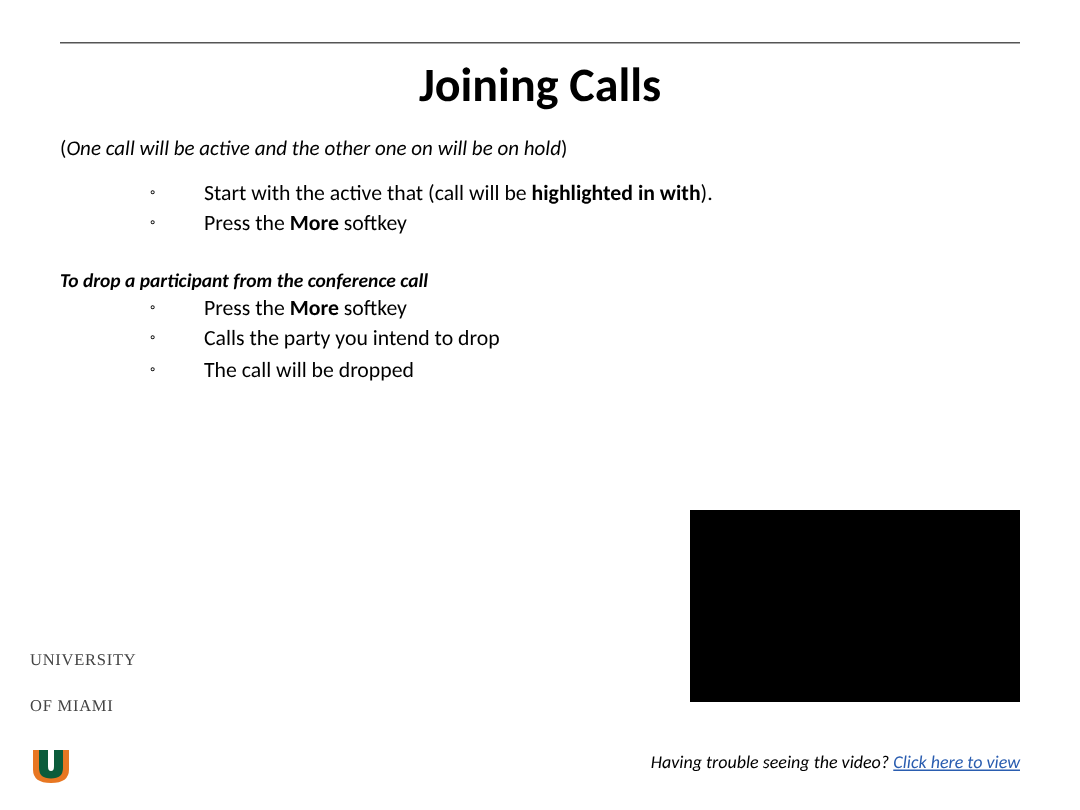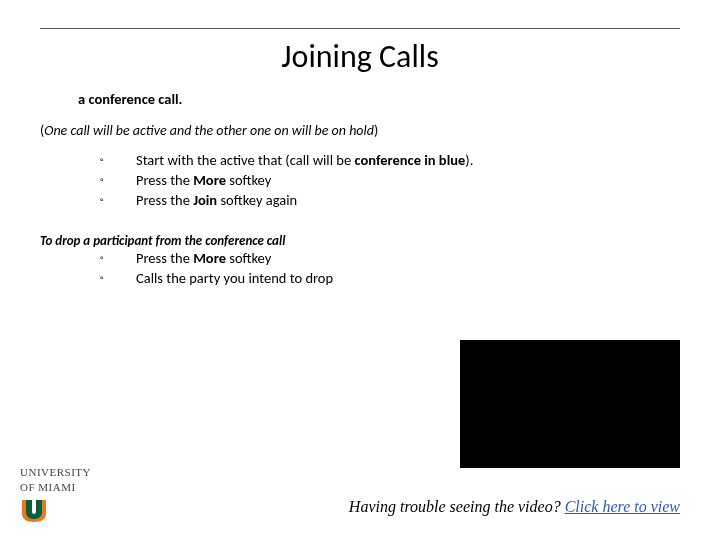--- a/index.html
+++ b/index.html
@@ -12,21 +12,21 @@
     position: relative;
     padding: 28px 40px 20px 40px;
   }
   .rule {
     border-top: 1px solid #555;
     margin-bottom: 8px;
   }
   .title {
     text-align: center;
     font-size: 32px;
-    font-weight: 400;
+    font-weight: 700;
     margin-bottom: 14px;
   }
   .intro {
     font-size: 14.5px;
     font-weight: 700;
     line-height: 1.25;
     margin-bottom: 14px;
     padding-left: 0;
   }
   .intro-indent {
@@ -89,35 +89,34 @@
     right: 40px;
     top: 340px;
     width: 220px;
     height: 128px;
     background: #000;
   }
   .trouble {
     position: absolute;
     right: 40px;
     bottom: 24px;
-    font-size: 16px;
+    font-size: 12px;
     font-style: italic;
-    font-family: Liberation Serif, serif;
   }
   .trouble a {
     color: #2a5db0;
     text-decoration: underline;
   }
   .logo-block {
     position: absolute;
     left: 20px;
     bottom: 18px;
     display: flex;
     flex-direction: column;
-    gap: 4px;
+    gap: 20px;
   }
   .logo-text {
     font-family: Georgia, serif;
     font-size: 11px;
     color: #444;
     line-height: 1.05;
     letter-spacing: 0.5px;
   }
   .logo-u {
     width: 28px;
@@ -128,46 +127,43 @@
   .logo-u svg { display: block; }
 </style>
 </head>
 <body>
 
 <div class="rule"></div>
 
 <h1 class="title">Joining Calls</h1>
 
 <p class="intro">
-  <span class="intro-indent">a conference call.</span>
 </p>
 
 <p class="note">
   <span>(</span><span class="italic">One call will be active and the other one on will be on hold</span><span>)</span>
 </p>
 
 <ul class="steps">
   <li>
-    <span>Start with the active that (call will be </span><span class="bold">conference in blue</span><span>).</span>
+    <span>Start with the active that (call will be </span><span class="bold">highlighted in with</span><span>).</span>
   </li>
   <li>
     <span>Press the </span><span class="bold">More </span><span>softkey</span>
-  </li>
-  <li>
-    <span>Press the </span><span class="bold">Join </span><span>softkey again</span>
   </li>
 </ul>
 
 <p class="drop-heading">To drop a participant from the conference call</p>
 
 <ul class="drop-steps">
   <li>
     <span>Press the </span><span class="bold">More </span><span>softkey</span>
   </li>
   <li>Calls the party you intend to drop</li>
+  <li>The call will be dropped</li>
 </ul>
 
 <div class="video-box"></div>
 
 <div class="trouble">
   <span>Having trouble seeing the video? </span><a href="#">Click here to view</a>
 </div>
 
 <div class="logo-block">
   <div class="logo-text">UNIVERSITY</div>

